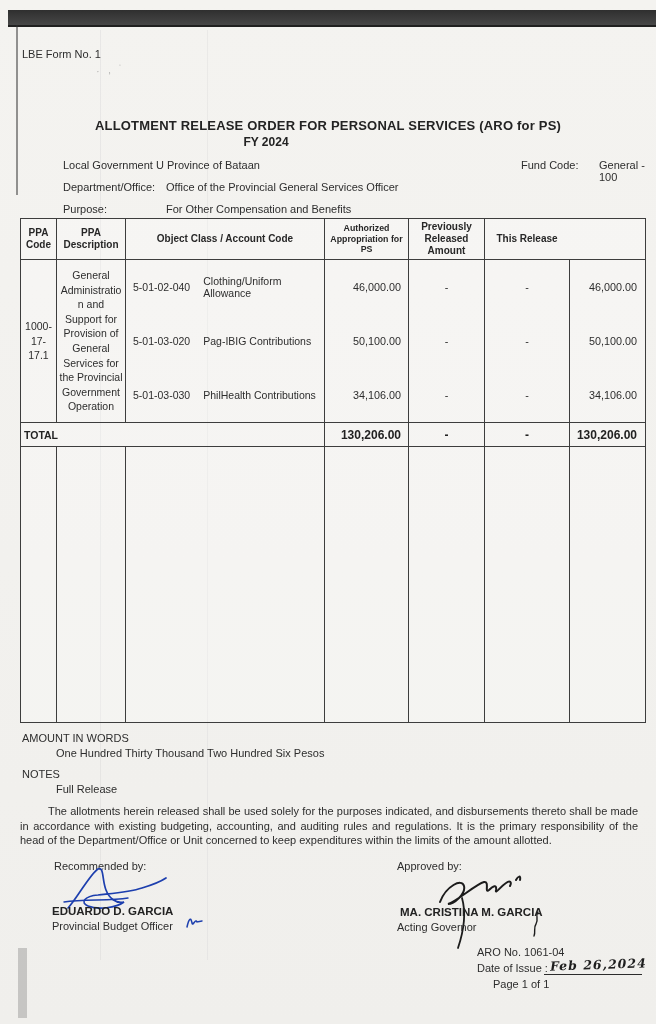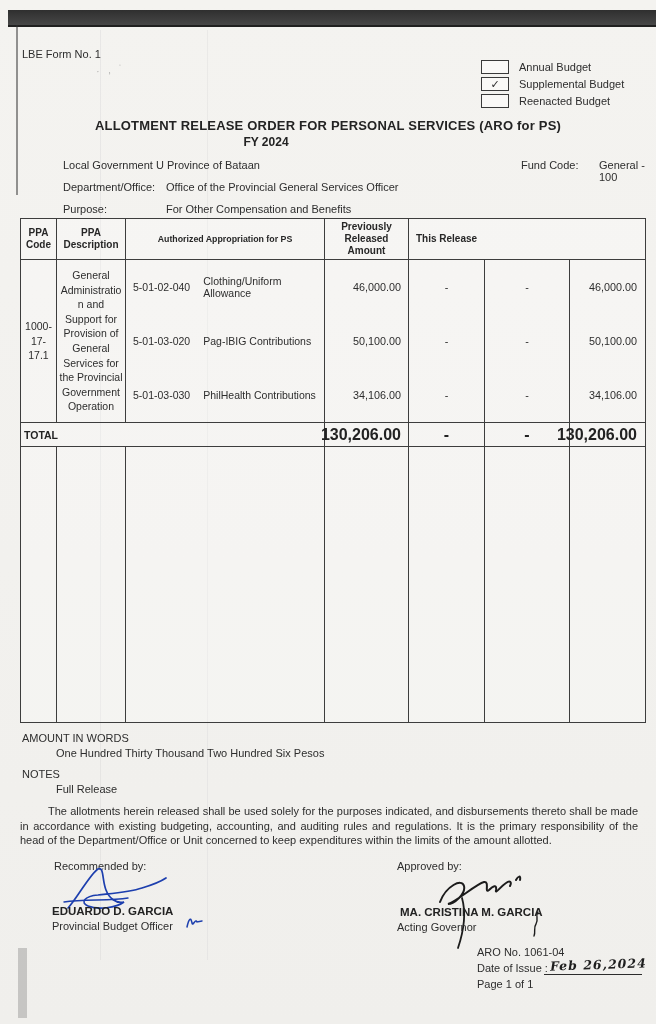--- a/index.html
+++ b/index.html
@@ -44,21 +44,21 @@
   .bc{border-left:1px solid #3d3d3d;box-sizing:border-box;}
   .bc-first{border-left:none;}
   .span3{grid-row:1/4;}
   .c-center{display:flex;align-items:center;justify-content:center;text-align:center;font-size:10.5px;line-height:14.6px;white-space:pre-line;}
   .c-obj{display:flex;align-items:center;gap:13px;padding-left:7px;font-size:10.5px;}
   .acct-code{white-space:nowrap;}
   .c-amt{display:flex;align-items:center;justify-content:flex-end;padding-right:7px;font-size:10.8px;}
   .c-dash{display:flex;align-items:center;justify-content:center;font-size:10.8px;}
   .trow-total{height:23px;border-top:1.6px solid #3d3d3d;border-bottom:1.6px solid #3d3d3d;font-weight:bold;}
   .tc-label{grid-column:1/4;display:flex;align-items:center;padding-left:3px;font-size:10.5px;color:#222;}
-  .tc{border-left:1px solid #3d3d3d;box-sizing:border-box;font-size:16px;color:#222;}
+  .tc{border-left:1px solid #3d3d3d;box-sizing:border-box;font-size:12px;color:#222;}
   .erow{height:275px;}
   .ec{border-left:1px solid #3d3d3d;}
   .ec-first{border-left:none;}
   
   .aiw-label{left:22px;top:732px;font-size:11px;}
   .aiw-value{left:56px;top:747px;font-size:11px;}
   .notes-label{left:22px;top:768px;font-size:11px;text-align:center;}
   .notes-value{left:56px;top:783px;font-size:11px;}
   .disclaimer{left:20px;top:804px;width:618px;font-size:11px;line-height:14.6px;text-align:justify;text-indent:28px;}
   .rec-label{left:54px;top:860px;font-size:11px;}
@@ -67,73 +67,54 @@
   .sig-black{left:432px;top:872px;}
   .rec-name{left:52px;top:905px;font-size:11.5px;font-weight:bold;color:#222;}
   .rec-title{left:52px;top:920px;font-size:11px;}
   .pen-mark-blue{left:185px;top:914px;}
   .app-name{left:400px;top:906px;font-size:11.5px;font-weight:bold;color:#222;}
   .app-title{left:397px;top:921px;font-size:11px;}
   .aro-no{left:477px;top:946px;font-size:11px;}
   .date-line{left:477px;top:962px;font-size:11px;}
   .date-underline{left:544px;top:974px;width:98px;height:1px;background:#2c2c2c;}
   .date-hand{left:550px;top:957px;font-size:12.5px;font-weight:bold;font-style:italic;color:#1e1e1e;transform:rotate(-2deg);font-family:"DejaVu Serif", serif;letter-spacing:1px;}
-  .page-no{left:477px;top:978px;font-size:11px;}
+  .page-no{left:493px;top:978px;font-size:11px;}
 </style>
 </head>
 <body>
 
 <div class="page">
 
   <div class="abs scan-top-bar"></div>
   <div class="abs scan-left-edge"></div>
   <div class="abs scan-left-strip"></div>
   <div class="abs fold-line-1"></div>
   <div class="abs fold-line-2"></div>
   <div class="abs pencil-mark">· ‚ ˙</div>
 
   <div class="abs form-no">LBE Form No. 1</div>
 
-  <div class="abs cb-group">
-    <div class="cb-row">
-      <span class="cb-box">
-          <span class="cb-mark"></span>
-        </span>
-      <span class="cb-label">Annual Budget</span>
-    </div>
-    <div class="cb-row">
-      <span class="cb-box">
-          <span class="cb-mark">✓</span>
-        </span>
-      <span class="cb-label">Supplemental Budget</span>
-    </div>
-    <div class="cb-row">
-      <span class="cb-box">
-          <span class="cb-mark"></span>
-        </span>
-      <span class="cb-label">Reenacted Budget</span>
-    </div>
-  </div>
 
   <div class="abs title">ALLOTMENT RELEASE ORDER FOR PERSONAL SERVICES (ARO for PS)</div>
   <div class="abs subtitle">FY 2024</div>
 
   <div class="abs meta-line lgu-line">Local Government U Province of Bataan</div>
   <div class="abs meta-line fund-label">Fund Code:</div>
   <div class="abs meta-line fund-value">General - 100</div>
   <div class="abs meta-line dept-label">Department/Office:</div>
   <div class="abs meta-line dept-value">Office of the Provincial General Services Officer</div>
   <div class="abs meta-line purpose-label">Purpose:</div>
   <div class="abs meta-line purpose-value">For Other Compensation and Benefits</div>
 
   <div class="abs tbl">
 
     <div class="grid7 hrow">
       <div class="hc">PPA Code</div>
       <div class="hc">PPA Description</div>
+      <div class="hc">Object Class / Account Code</div>
       <div class="hc hc-small">Authorized Appropriation for PS</div>
       <div class="hc">Previously Released Amount</div>
       <div class="hc">This Release</div>
     </div>
 
     <div class="grid7 brow">
       <div class="bc bc-first span3 c-center">1000-
 17-
 17.1</div>
       <div class="bc span3 c-center">General

